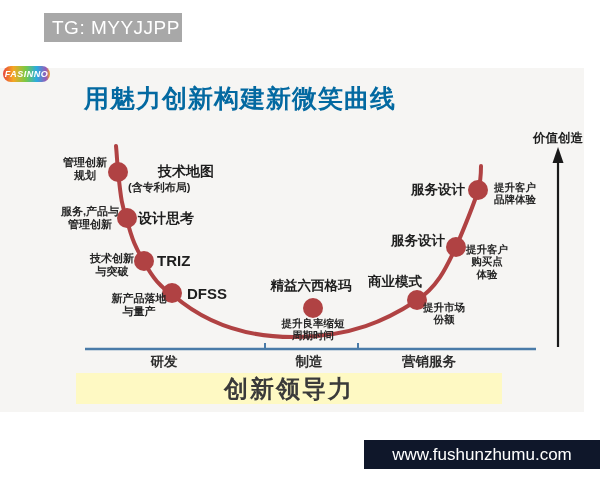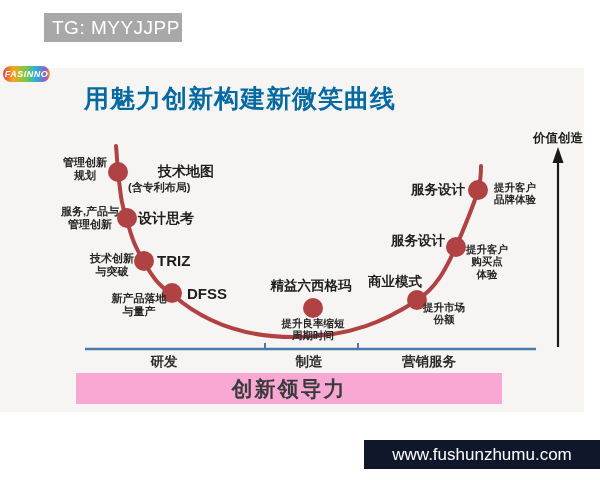--- a/index.html
+++ b/index.html
@@ -30,22 +30,22 @@
   }
   svg.overlay{left:0;top:0;width:600px;height:480px;}
   .lbl{white-space:pre-line;text-align:center;line-height:1.18;}
   .outer-lbl{font-size:11px;font-weight:bold;color:#262626;}
   .inner-lbl{font-size:14px;font-weight:bold;color:#1e1e1e;white-space:nowrap;}
   .note-lbl{font-size:11px;font-weight:bold;color:#262626;white-space:nowrap;}
   .small-lbl{font-size:10.5px;font-weight:bold;color:#262626;}
   .value-lbl{font-size:12.5px;font-weight:bold;color:#1e1e1e;white-space:nowrap;}
   .axis-lbl{font-size:13.5px;font-weight:600;color:#2e2e2e;text-align:center;}
   .banner{
-    left:76px;top:373px;width:426px;height:31px;background:#f9a8d4;
-    text-align:center;line-height:31px;font-size:21px;color:#3a3a3a;
+    left:76px;top:373px;width:426px;height:31px;background:#fef9c3;
+    text-align:center;line-height:31px;font-size:24px;color:#3a3a3a;
     font-weight:600;letter-spacing:2px;
   }
   .site-badge{
     left:364px;top:440px;width:236px;height:29px;background:#0f172a;
     color:#fff;font-size:17px;line-height:29px;text-align:center;
   }
 </style>
 </head>
 <body>
 

